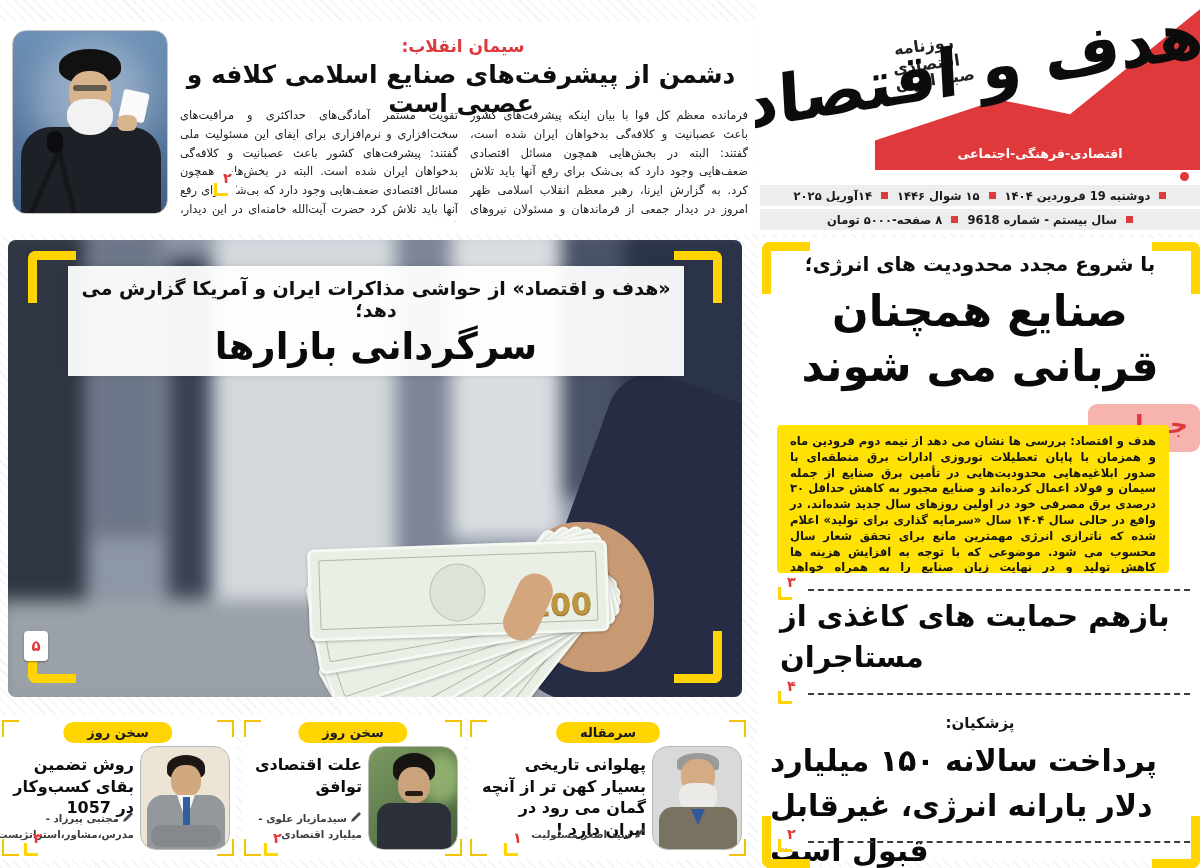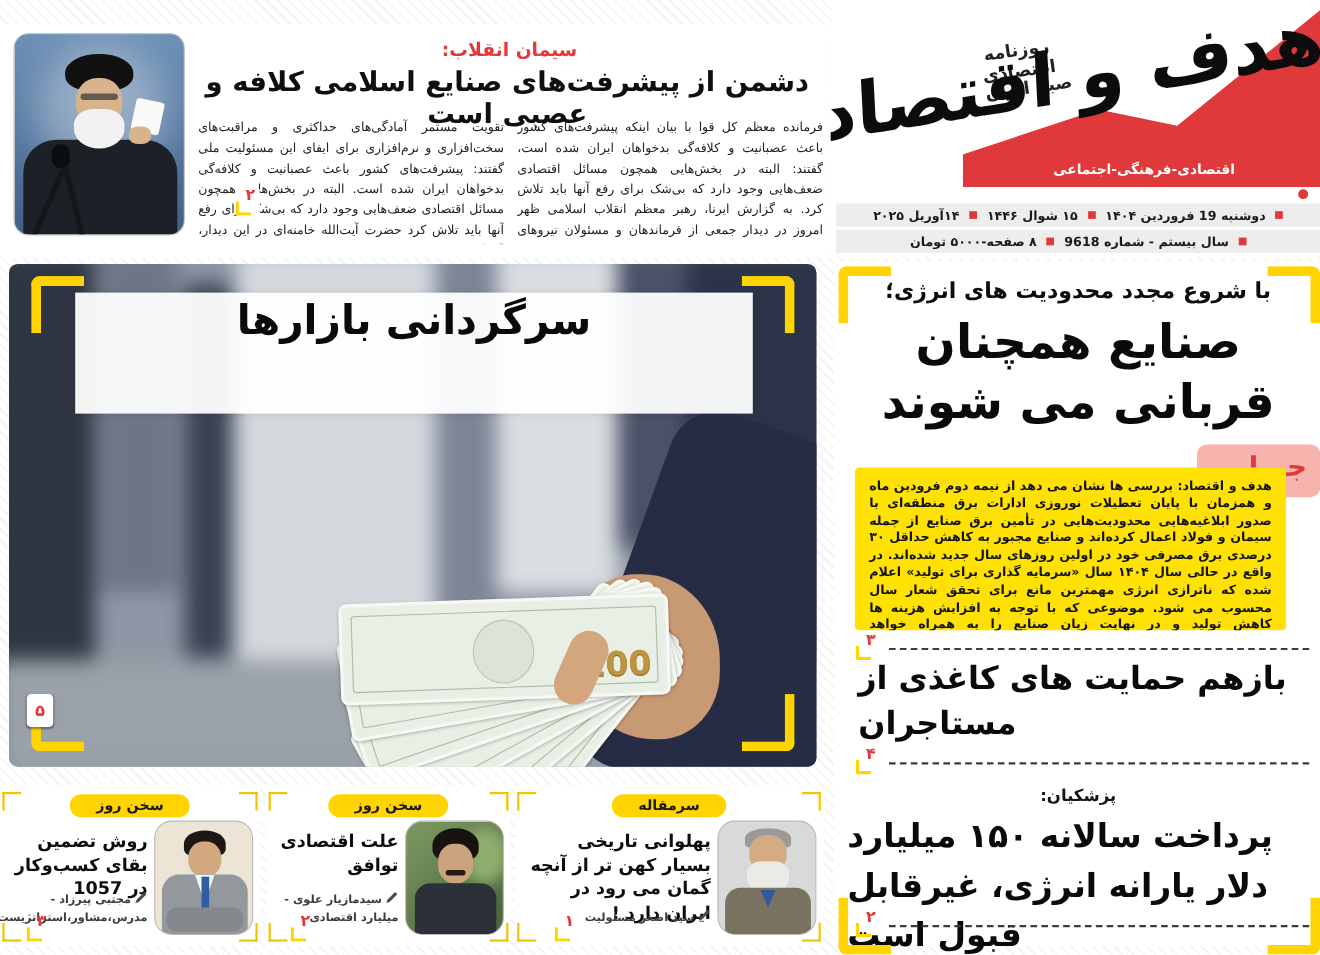--- a/index.html
+++ b/index.html
@@ -236,20 +236,21 @@
           <div class="oval"></div>
         </div>
       <div class="bill b6">
           <div class="frame"></div>
           <div class="oval"></div>
         <div class="denom">100</div>
       </div>
     </div>
     <div class="abs" id="thumb"></div>
     <div class="abs" id="obox">
+      <div class="kick">«هدف و اقتصاد» از حواشی مذاکرات ایران و آمریکا گزارش می دهد؛</div>
       <div class="head">سرگردانی بازارها</div>
     </div>
     <div class="cb tl" style="left:20px;top:11px;"></div>
     <div class="cb tr" style="right:20px;top:11px;"></div>
     <div class="cb bl" style="left:20px;bottom:14px;"></div>
     <div class="cb br" style="right:20px;bottom:14px;"></div>
     <div class="abs" id="photo-badge">۵</div>
   </div>
 
   <div class="abs" id="right-card"></div>

